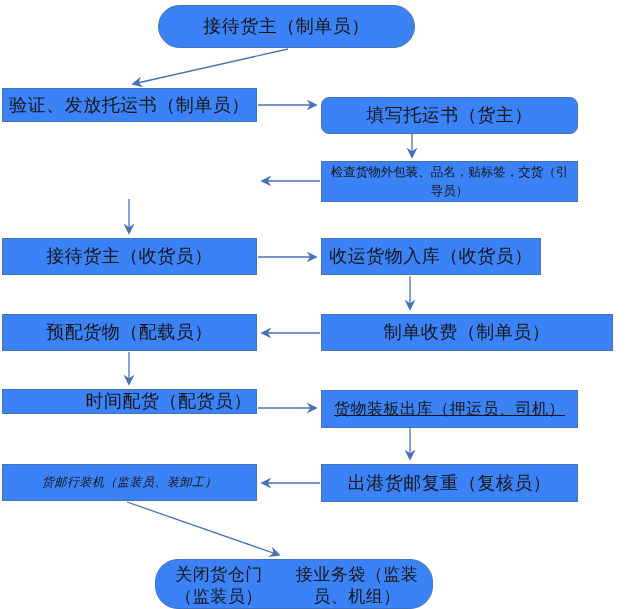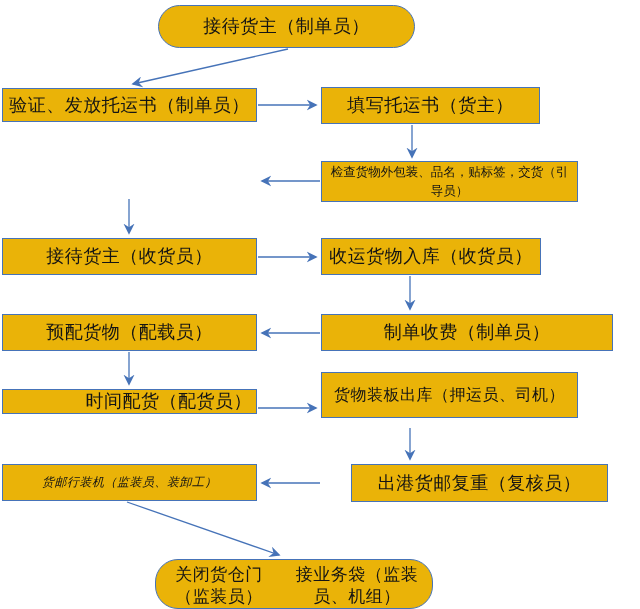--- a/index.html
+++ b/index.html
@@ -3,21 +3,21 @@
 <meta charset="utf-8">
 <style>
   html,body{margin:0;padding:0;background:#ffffff;}
   .canvas{
     position:relative;width:640px;height:609px;background:#ffffff;overflow:hidden;
     font-family:"Liberation Serif","DejaVu Serif",serif;
   }
   svg.edges{position:absolute;left:0;top:0;width:640px;height:609px;pointer-events:none;}
   .node{
     position:absolute;box-sizing:border-box;
-    border:1.4px solid #4673b8;background:#eab308;color:#141414;
+    border:1.4px solid #4673b8;background:#3b82f6;color:#141414;
     display:flex;align-items:center;justify-content:center;
     text-align:center;font-size:18px;line-height:1.25;
     letter-spacing:0.5px;
   }
   .terminator{border-radius:23px;}
   .node .lbl{display:block;padding:0 4px;}
   .small{font-size:12.5px;line-height:1.5;letter-spacing:0;}
   .f16{font-size:16px;}
   .f15{font-size:12px;font-style:italic;}
   .end-lines{display:flex;flex-direction:row;justify-content:flex-start;padding-top:3px;font-size:17px;line-height:1.25;}
@@ -51,21 +51,21 @@
   </svg>
 
   <div class="node terminator" style="left:158px;top:5px;width:257px;height:43px;">
     <span class="lbl">接待货主（制单员）</span>
   </div>
 
   <div class="node" style="left:2px;top:88px;width:255px;height:34px;">
     <span class="lbl">验证、发放托运书（制单员）</span>
   </div>
 
-  <div class="node" style="left:321px;top:87px;width:219px;height:37px;">
+  <div class="node" style="left:321px;top:97px;width:257px;height:37px;border-radius:8px;">
     <span class="lbl">填写托运书（货主）</span>
   </div>
 
   <div class="node small" style="left:321px;top:161px;width:257px;height:41px;">
     <span class="lbl">检查货物外包装、品名，贴标签，交货（引导员）</span>
   </div>
 
 
   <div class="node" style="left:2px;top:238px;width:255px;height:37px;">
     <span class="lbl">接待货主（收货员）</span>
@@ -80,29 +80,29 @@
   </div>
 
   <div class="node" style="left:321px;top:314px;width:292px;height:37px;">
     <span class="lbl">制单收费（制单员）</span>
   </div>
 
   <div class="node" style="left:2px;top:389px;width:255px;height:25px;justify-content:flex-end;">
     <span class="lbl">时间配货（配货员）</span>
   </div>
 
-  <div class="node f16" style="left:321px;top:372px;width:257px;height:46px;">
+  <div class="node f16" style="left:321px;top:390px;width:257px;height:38px;text-decoration:underline;">
     <span class="lbl">货物装板出库（押运员、司机）</span>
   </div>
 
   <div class="node f15" style="left:2px;top:464px;width:255px;height:37px;">
     <span class="lbl">货邮行装机（监装员、装卸工）</span>
   </div>
 
-  <div class="node" style="left:321px;top:464px;width:257px;height:38px;margin-left:30px;">
+  <div class="node" style="left:321px;top:464px;width:257px;height:38px;">
     <span class="lbl">出港货邮复重（复核员）</span>
   </div>
 
   <div class="node terminator end-lines" style="left:155px;top:559px;width:278px;height:50px;">
     <span class="lbl">关闭货仓门（监装员）</span>
     <span class="lbl">接业务袋（监装员、机组）</span>
   </div>
 
 </div>
 

